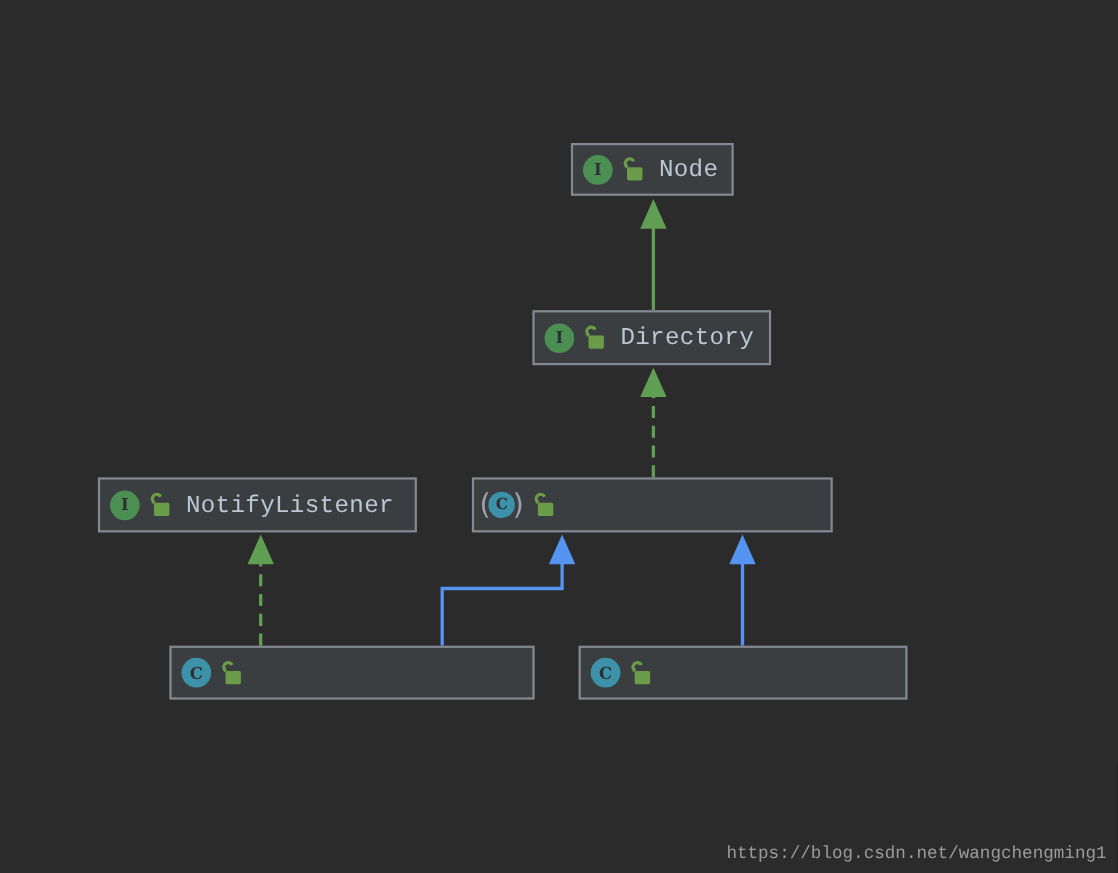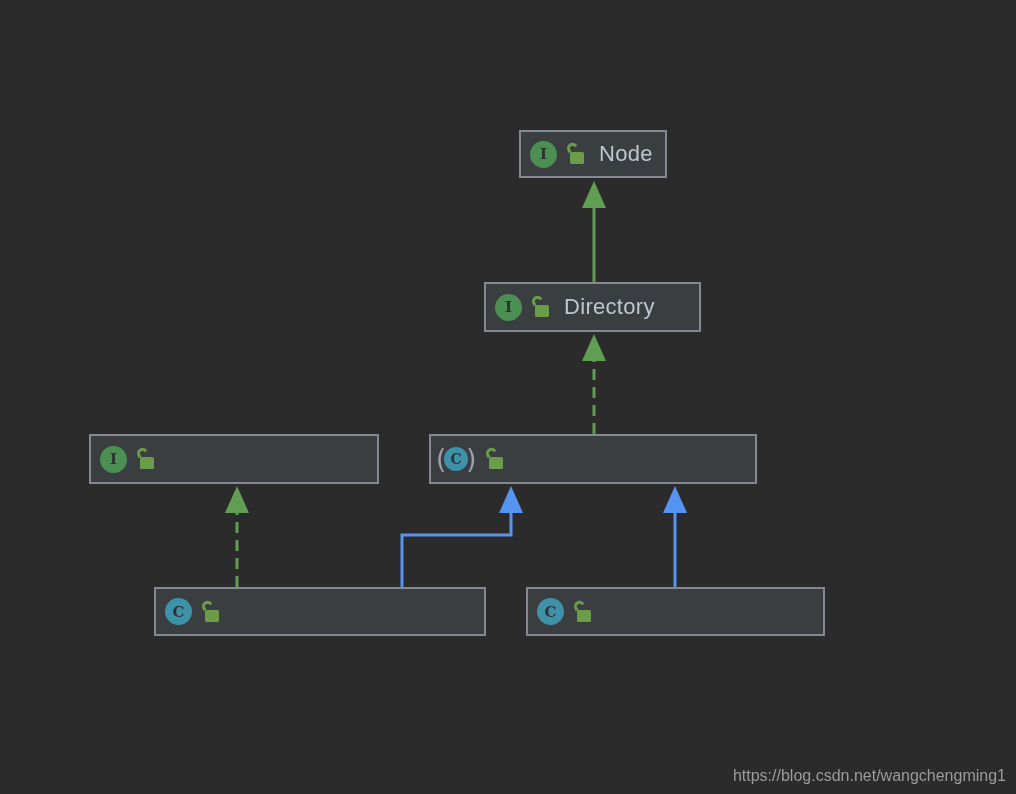--- a/index.html
+++ b/index.html
@@ -78,32 +78,32 @@
     font-weight: normal;
   }
   .paren.open { margin-right: -2px; }
   .paren.close { margin-left: -2px; }
   .lock-icon {
     display: inline-flex;
     margin-left: 7px;
     flex: 0 0 auto;
   }
   .node-label {
-    font-family: Liberation Sans, sans-serif;
+    font-family: Liberation Mono, monospace;
     font-size: 22px;
     color: var(--label-text);
     margin-left: 13px;
     white-space: nowrap;
     letter-spacing: 0.3px;
   }
   .watermark {
     position: absolute;
     right: 10px;
     bottom: 9px;
-    font-family: Liberation Sans, sans-serif;
+    font-family: Liberation Mono, monospace;
     font-size: 16px;
     color: var(--watermark-text);
   }
 </style>
 </head>
 <body>
 
 <div class="canvas">
 
   <svg class="edges-layer" width="1016" height="794" viewBox="0 0 1016 794">
@@ -157,20 +157,21 @@
   </div>
 
   <div class="node-box" style="left:89px; top:434px; width:290px; height:50px;">
     <span class="badge-circle badge-interface">I</span>
     <span class="lock-icon">
       <svg width="22" height="24" viewBox="0 0 22 24">
         <path d="M6 10 V7.5 a4 4 0 0 1 8 0" fill="none" stroke="var(--lock-green)" stroke-width="3" transform="rotate(-28 7 10)"></path>
         <rect x="6" y="10" width="14" height="12" rx="1.5" fill="var(--lock-green)"></rect>
       </svg>
     </span>
+    <span class="node-label">NotifyListener</span>
   </div>
 
   <div class="node-box" style="left:429px; top:434px; width:328px; height:50px; padding-left:5px;">
     <span class="abstract-wrap">
       <span class="paren open">(</span>
       <span class="badge-circle badge-class">C</span>
       <span class="paren close">)</span>
     </span>
     <span class="lock-icon">
       <svg width="22" height="24" viewBox="0 0 22 24">

